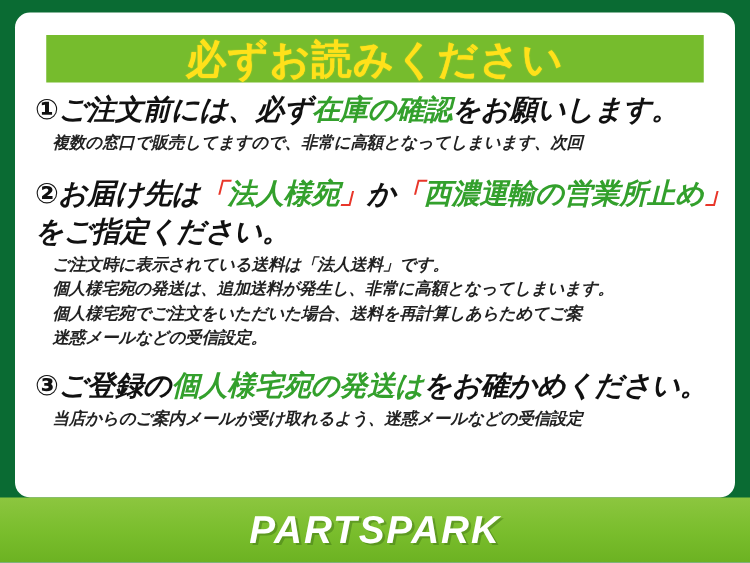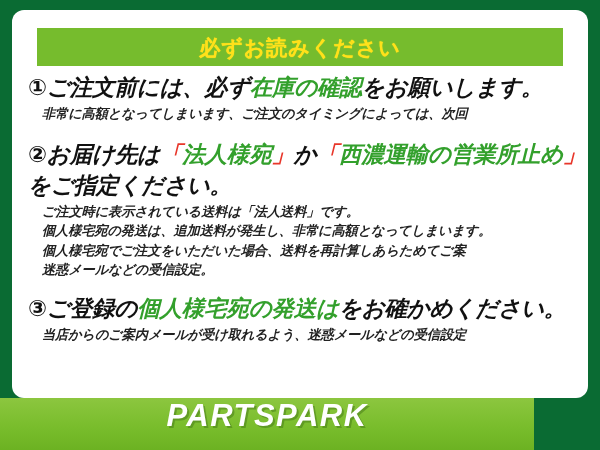--- a/index.html
+++ b/index.html
@@ -41,21 +41,21 @@
     top: 18px;
     width: 526px;
     height: 38px;
     background: #76bc2d;
     display: flex;
     align-items: center;
     justify-content: center;
   }
   .notice-header-title {
     color: #ffe11a;
-    font-size: 21px;
+    font-size: 32px;
     font-weight: bold;
     letter-spacing: 1px;
     line-height: 1;
     text-shadow: 0 0 1px #ffe11a;
   }
 
   .notice-body {
     position: absolute;
     left: 16px;
     top: 62px;
@@ -95,24 +95,25 @@
     white-space: nowrap;
   }
 
   .spacer-1 { height: 14px; }
   .spacer-2 { height: 12px; }
 
   .notice-footer {
     position: absolute;
     left: 0;
     top: 398px;
-    width: 534px;
+    width: 600px;
     height: 52px;
     background: linear-gradient(180deg, #8cc63f 0%, #79bd2c 55%, #6cb222 100%);
     display: flex;
+    align-items: center;
     justify-content: center;
   }
   .brand {
     color: #ffffff;
     font-size: 31px;
     font-weight: bold;
     letter-spacing: 1.5px;
     font-style: italic;
     text-shadow: 2px 2px 0 rgba(60,110,20,0.45);
   }
@@ -126,21 +127,21 @@
 
     <div class="notice-header">
       <span class="notice-header-title">必ずお読みください</span>
     </div>
 
     <div class="notice-body">
 
       <div class="item">
         <div class="item-heading"><span>①</span><span>ご注文前には、必ず</span><span class="hl-green">在庫の確認</span><span>をお願いします。</span></div>
         <div class="item-sub">
-          <div>非常に高額となってしまいます、ご注文のタイミングによっては、次回</div>
+          <div>複数の窓口で販売してますので、非常に高額となってしまいます、次回</div>
         </div>
       </div>
 
       <div class="spacer-1"></div>
 
       <div class="item">
         <div class="item-heading"><span>②</span><span>お届け先は</span><span class="hl-red">「</span><span class="hl-green">法人様宛</span><span class="hl-red">」</span><span>か</span><span class="hl-red">「</span><span class="hl-green">西濃運輸の営業所止め</span><span class="hl-red">」</span></div>
         <div class="item-heading">をご指定ください。</div>
         <div class="item-sub">
           <div>ご注文時に表示されている送料は「法人送料」です。</div>

